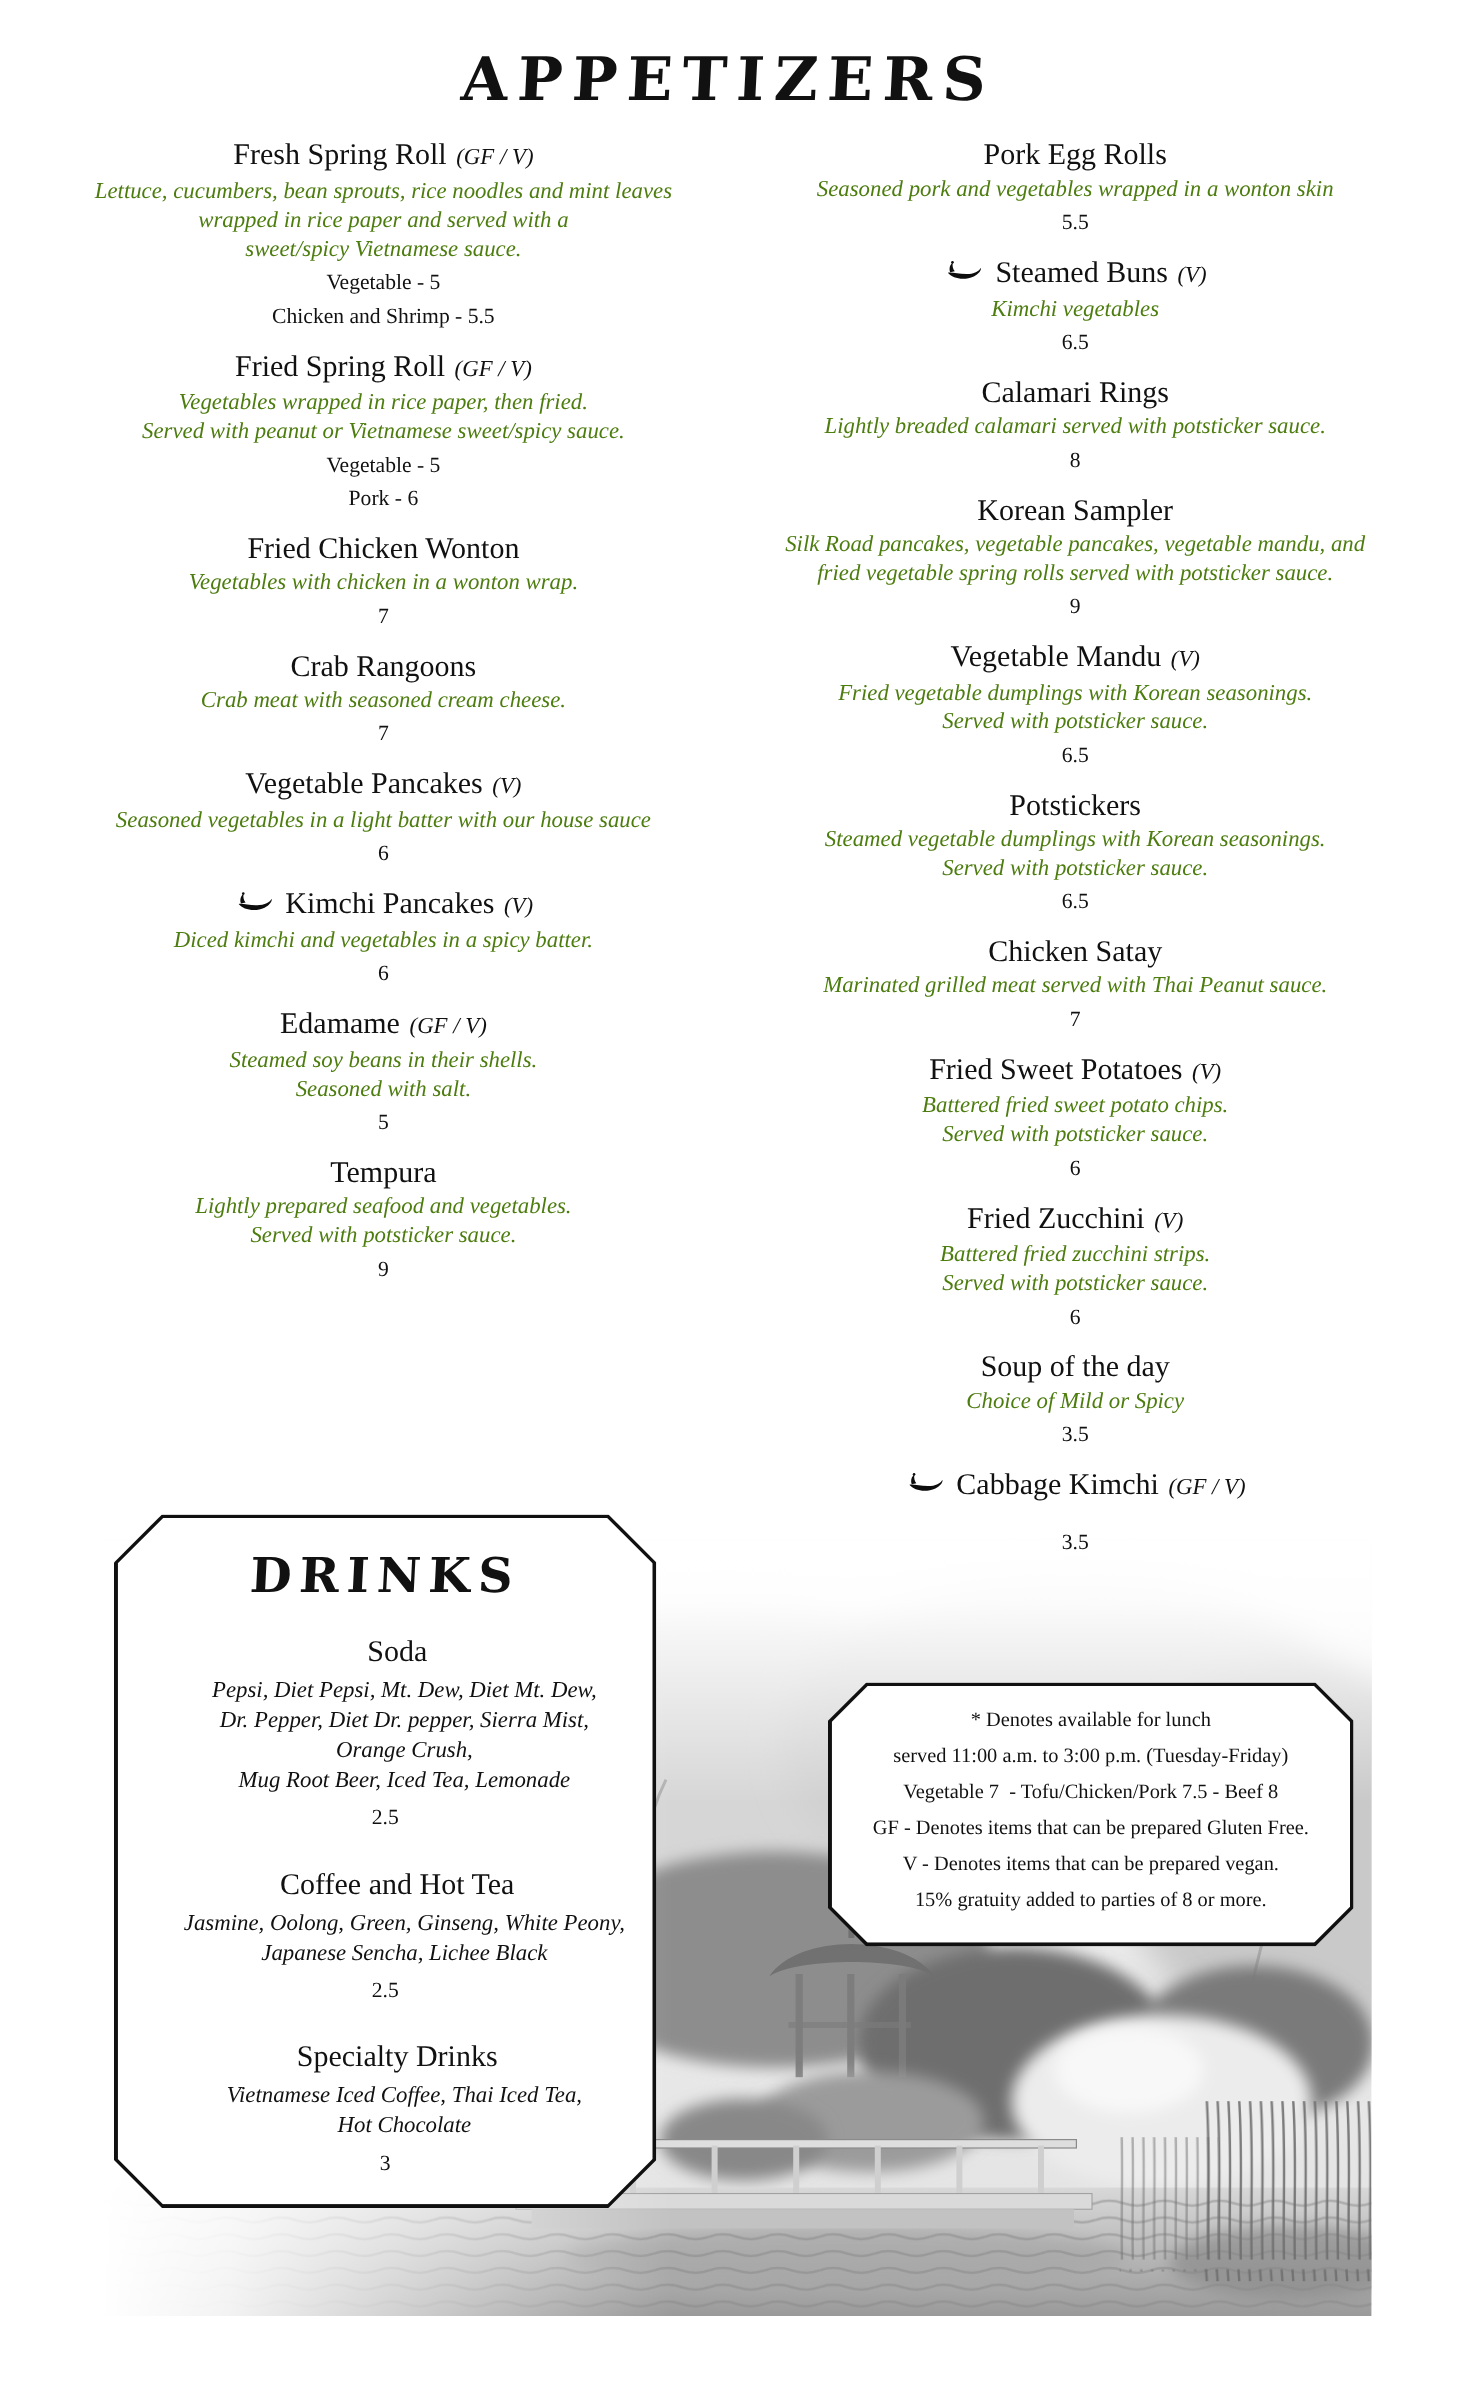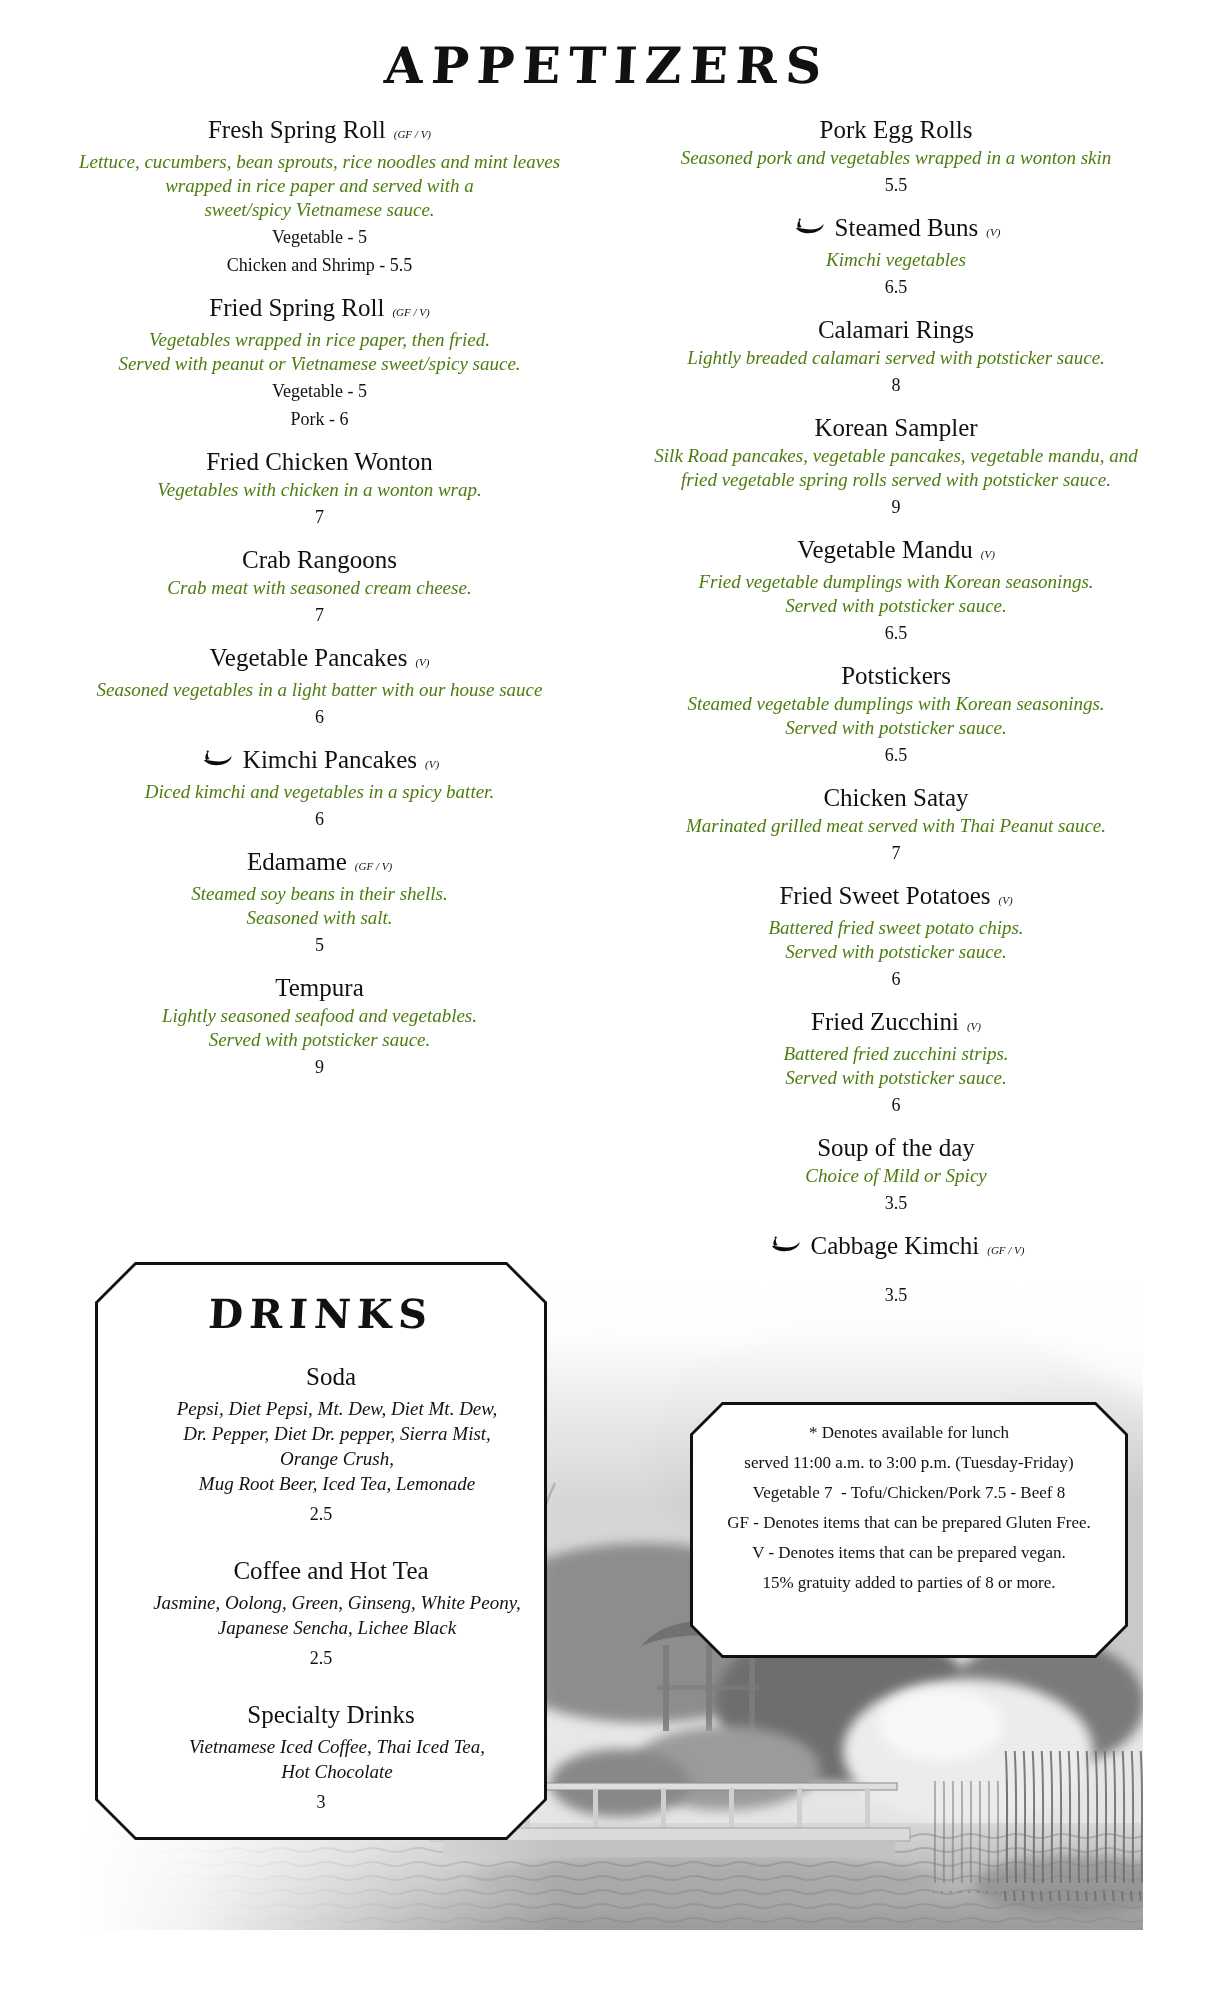--- a/index.html
+++ b/index.html
@@ -16,41 +16,41 @@
     position:absolute;top:40px;left:0;width:100%;text-align:center;
     font-size:50px;line-height:52px;margin:0;
   }
   
   .col{position:absolute;top:116px;text-align:center;z-index:2;}
   .col-left{left:62px;width:515px;}
   .col-right{left:642px;width:508px;}
   .menu-item{margin-bottom:16px;}
   .item-title-row{font-size:25px;line-height:28px;margin-bottom:2px;white-space:nowrap;}
   .item-name{font-weight:400;}
-  .item-tag{font-size:11px;font-style:italic;margin-left:8px;}
+  .item-tag{font-size:19px;font-style:italic;margin-left:8px;}
   .item-desc{font-size:19px;font-style:italic;line-height:24px;color:#4d7c0f;white-space:nowrap;}
   .item-price{font-size:18px;line-height:26px;margin-top:2px;font-family:Liberation Serif, serif;}
   .item-price.lonely{margin-top:18px;}
   .chili{display:inline-block;vertical-align:-2px;margin-right:9px;}
   
   .cutbox{position:absolute;z-index:3;}
   .cutbox .bg,.cutbox .fg{position:absolute;}
   .cutbox .bg{inset:0;background:#101010;}
   .cutbox .fg{background:#ffffff;}
   .cutbox .content{position:relative;z-index:1;text-align:center;}
   .drinks-box{left:95px;top:1262px;width:452px;height:578px;}
   .drinks-box .bg{clip-path:polygon(40px 0,calc(100% - 40px) 0,100% 40px,100% calc(100% - 40px),calc(100% - 40px) 100%,40px 100%,0 calc(100% - 40px),0 40px);}
   .drinks-box .fg{inset:3px;clip-path:polygon(38px 0,calc(100% - 38px) 0,100% 38px,100% calc(100% - 38px),calc(100% - 38px) 100%,38px 100%,0 calc(100% - 38px),0 38px);}
   .drinks-box .content{padding-top:30px;}
   .drinks-title{font-size:40px;line-height:44px;margin:0 0 26px 0;}
   .drink-section{margin-bottom:30px;}
   .drink-name{font-size:25px;line-height:30px;margin-bottom:4px;padding-left:20px;}
   .drink-desc{font-size:19px;font-style:italic;line-height:25px;white-space:nowrap;padding-left:32px;}
   .drink-price{font-size:18px;line-height:24px;margin-top:6px;}
-  .notes-box{left:690px;top:1402px;width:438px;height:256px;}
+  .notes-box{left:690px;top:1402px;width:438px;height:220px;}
   .notes-box .bg{clip-path:polygon(32px 0,calc(100% - 32px) 0,100% 32px,100% calc(100% - 32px),calc(100% - 32px) 100%,32px 100%,0 calc(100% - 32px),0 32px);}
   .notes-box .fg{inset:3px;clip-path:polygon(30px 0,calc(100% - 30px) 0,100% 30px,100% calc(100% - 30px),calc(100% - 30px) 100%,30px 100%,0 calc(100% - 30px),0 30px);}
   .notes-box .content{padding-top:16px;}
   .note-line{font-size:17px;line-height:30px;white-space:nowrap;font-family:"Liberation Serif",serif;}
   
   .photo{position:absolute;left:85px;top:1283px;width:1058px;height:647px;z-index:1;}
   .photo svg{display:block;width:100%;height:100%;}
   .photo-fade{
     position:absolute;inset:0;pointer-events:none;
     background:
@@ -106,21 +106,21 @@
         <div class="item-price">6</div>
       </div>
       <div class="menu-item">
         <div class="item-title-row"><span class="item-name">Edamame</span><span class="item-tag">(GF / V)</span></div>
         <div class="item-desc">Steamed soy beans in their shells.</div>
         <div class="item-desc">Seasoned with salt.</div>
         <div class="item-price">5</div>
       </div>
       <div class="menu-item">
         <div class="item-title-row"><span class="item-name">Tempura</span></div>
-        <div class="item-desc">Lightly seasoned seafood and vegetables.</div>
+        <div class="item-desc">Lightly prepared seafood and vegetables.</div>
         <div class="item-desc">Served with potsticker sauce.</div>
         <div class="item-price">9</div>
       </div>
     </div>
   <div class="col col-right" id="col-right">
       <div class="menu-item">
         <div class="item-title-row"><span class="item-name">Pork Egg Rolls</span></div>
         <div class="item-desc">Seasoned pork and vegetables wrapped in a wonton skin</div>
         <div class="item-price">5.5</div>
       </div>

